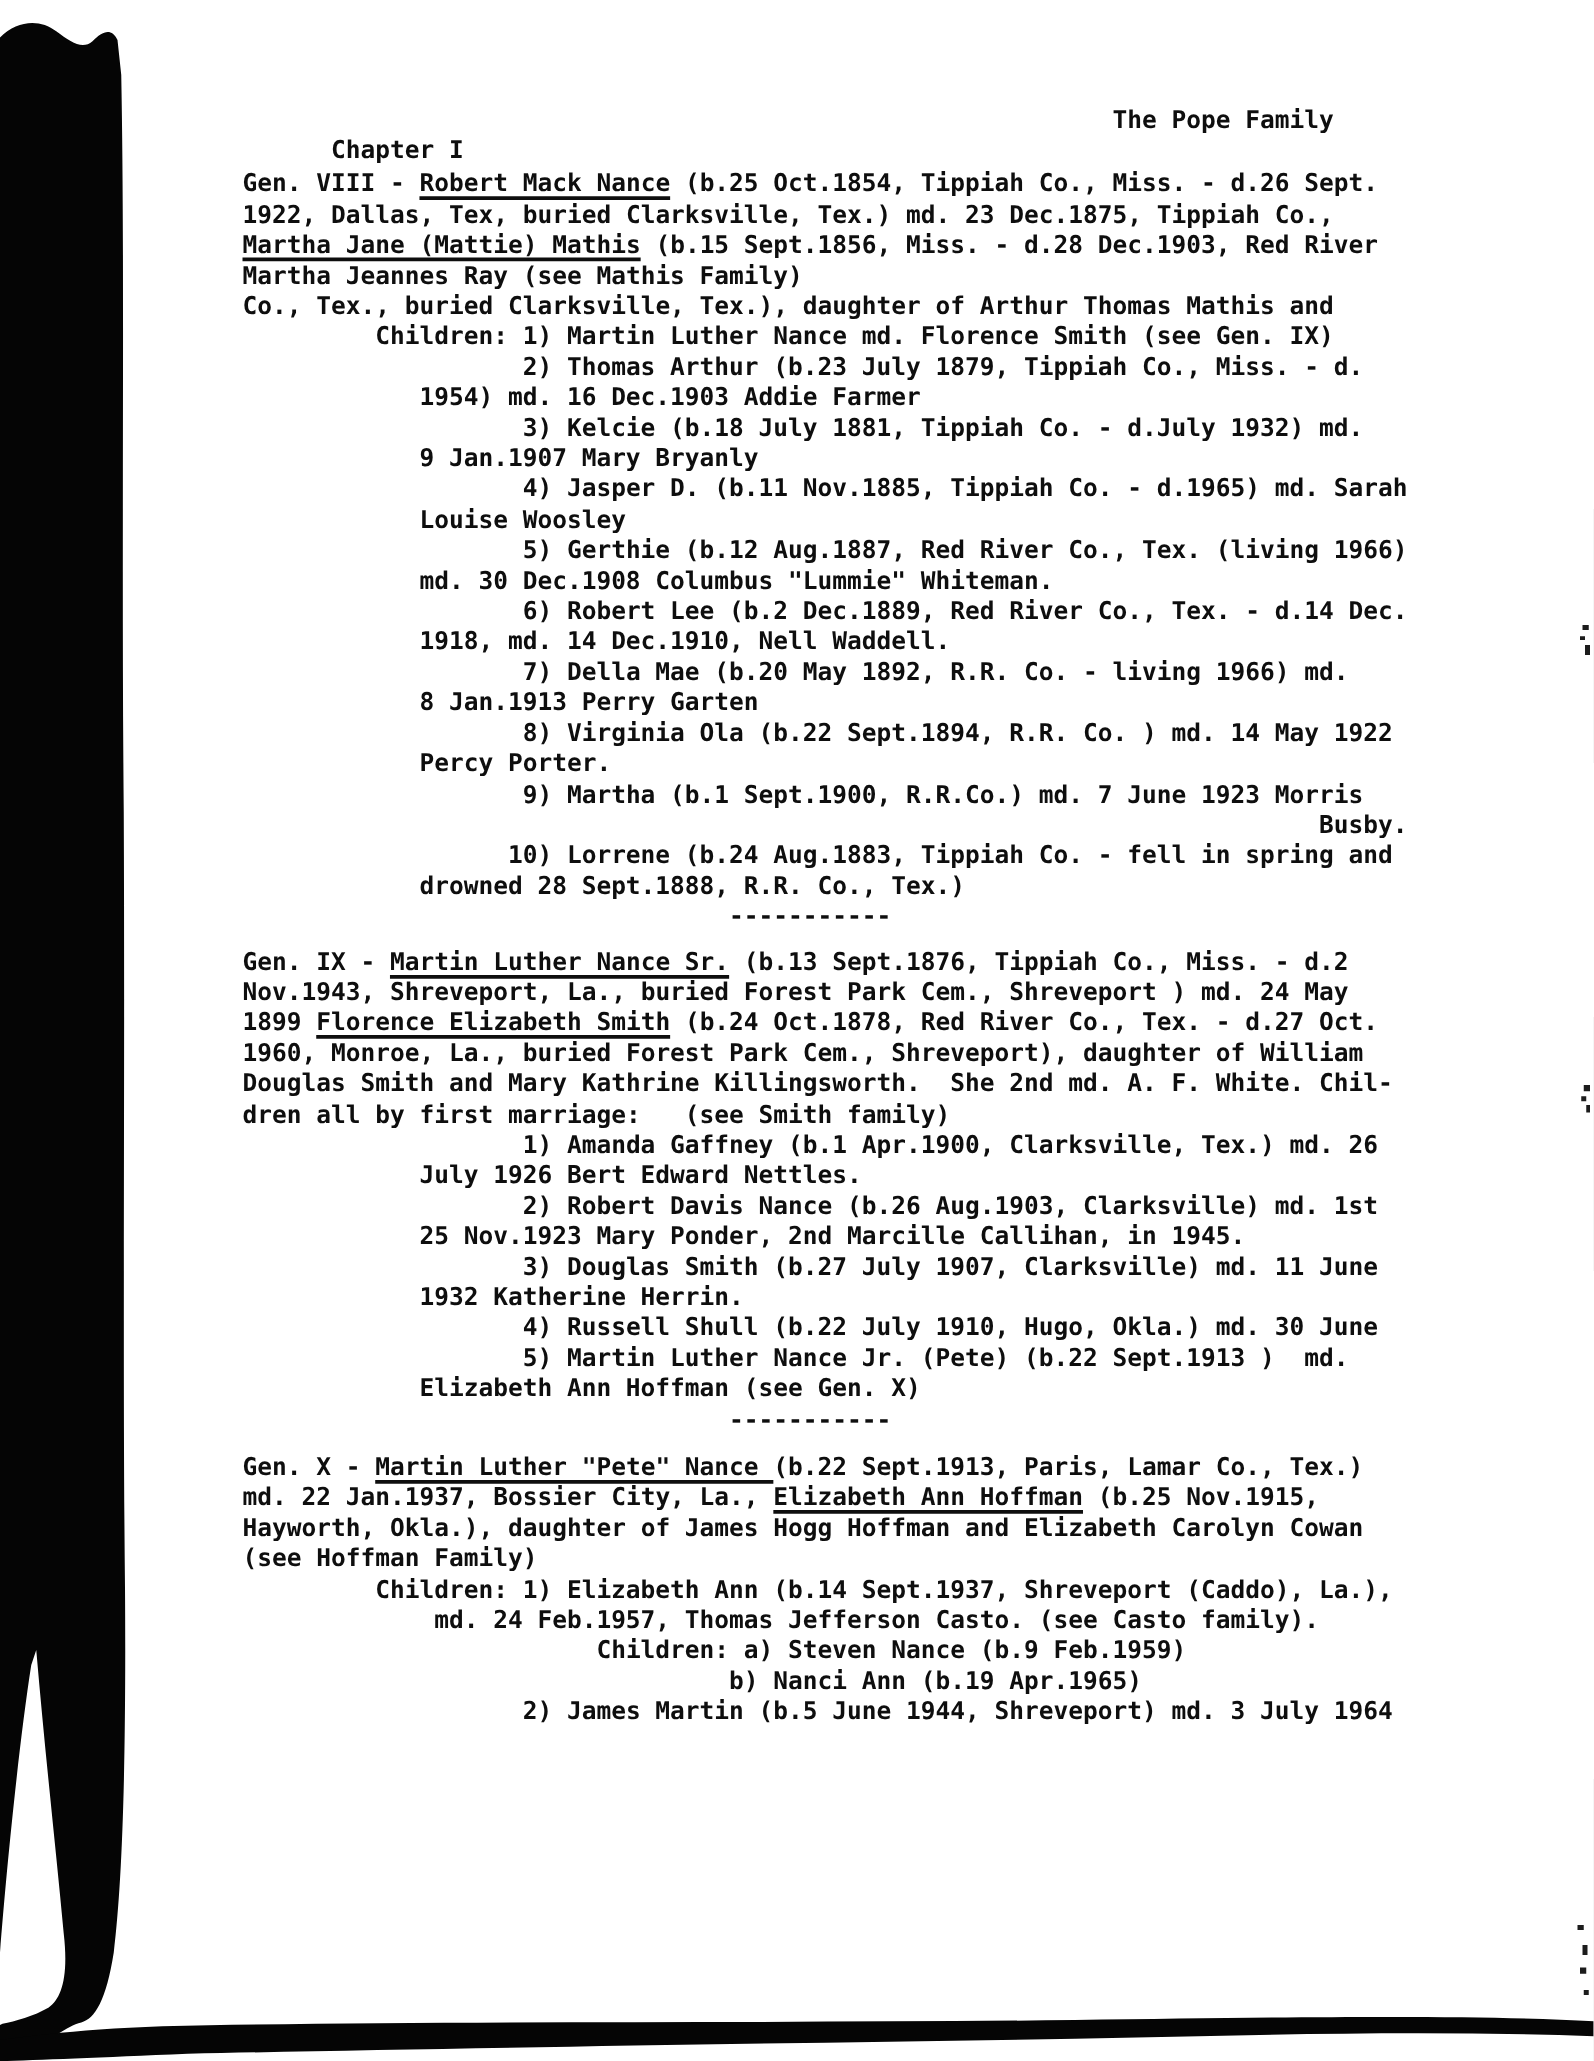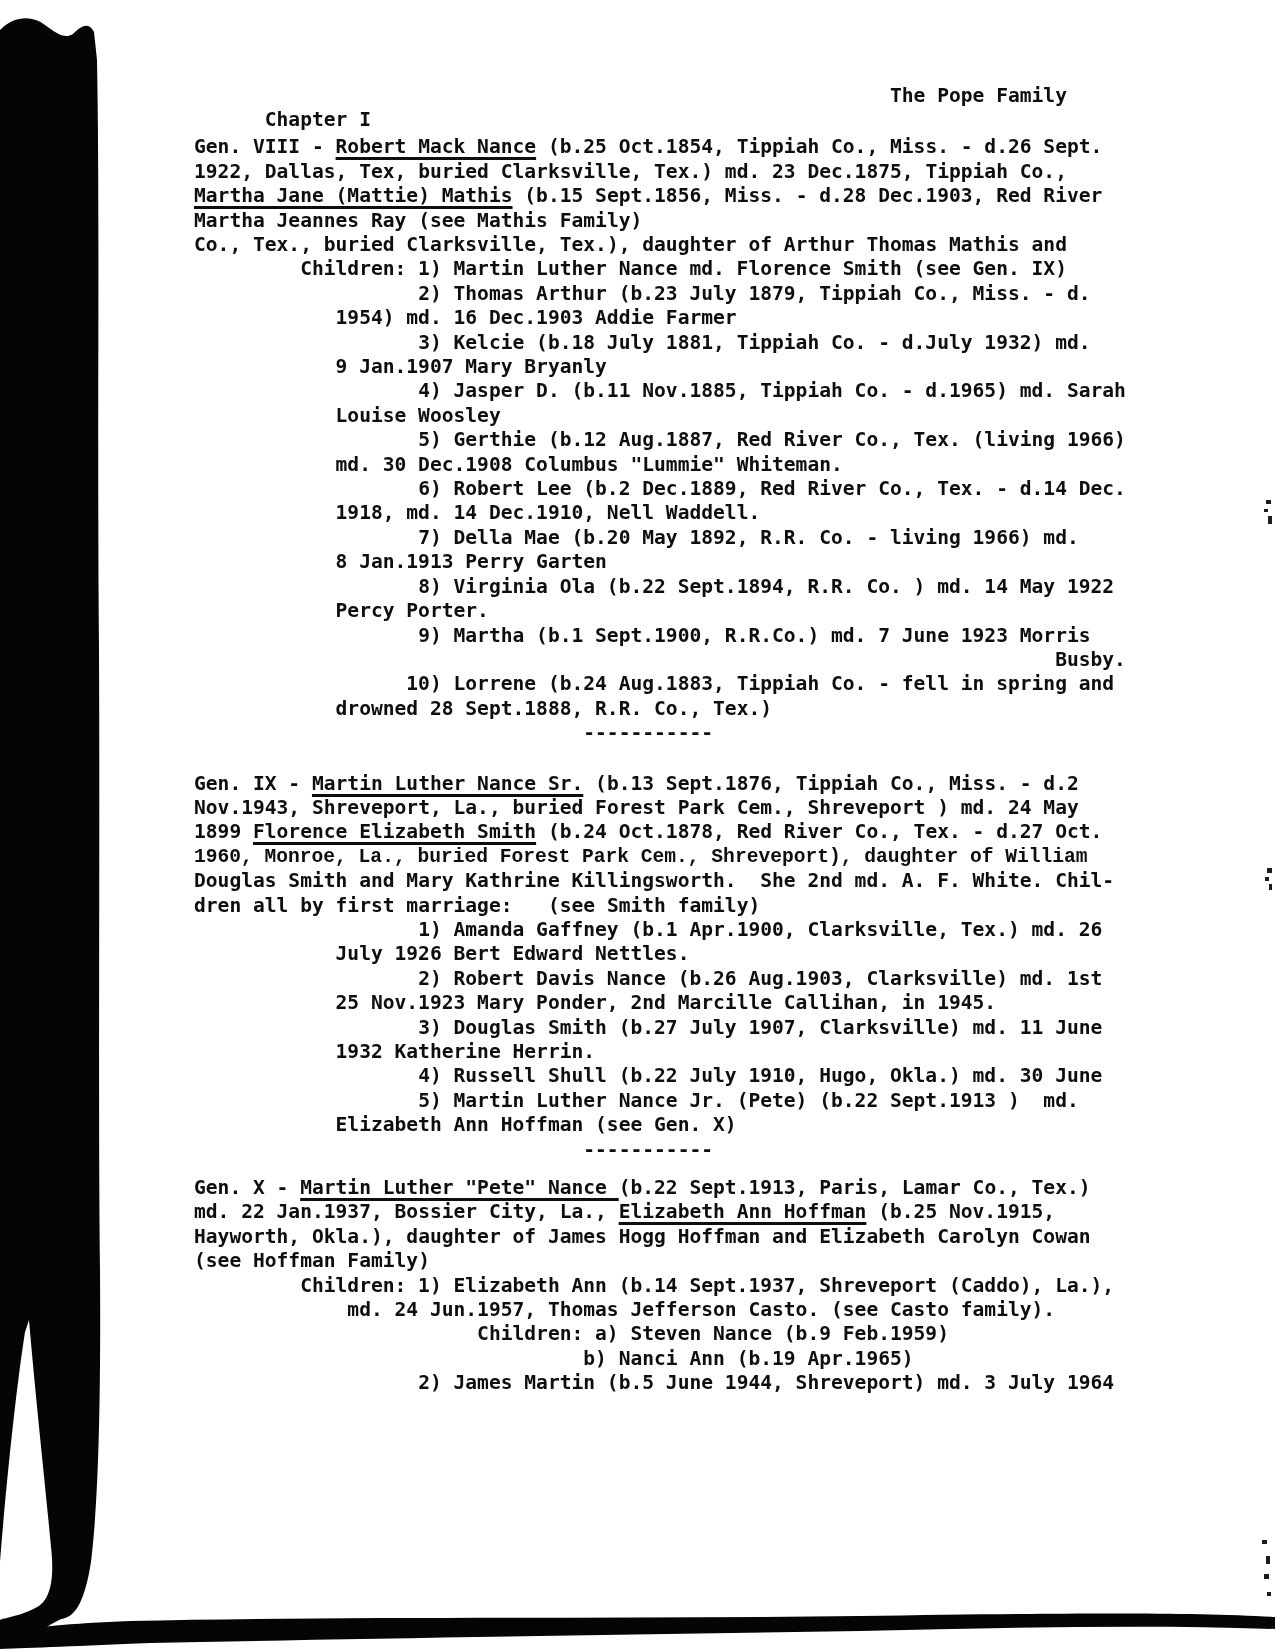--- a/index.html
+++ b/index.html
@@ -16,21 +16,21 @@
   .text-layer{
     position:absolute;left:194px;top:84px;z-index:2;
     font-size:19.6px;line-height:24.4px;
     letter-spacing:0;
   }
   .line{white-space:pre;min-height:24.4px;}
   .u{text-decoration:underline;text-decoration-thickness:2.6px;text-underline-offset:3.5px;}
   .page-header{position:relative;height:24.4px;}
   .page-header .hdr-right{position:absolute;left:696px;top:0;}
   .section[data-name="gen-viii-record"]{margin-top:27px;}
-  .section[data-name="gen-ix-record"]{margin-top:26px;}
+  .section[data-name="gen-ix-record"]{margin-top:12px;}
   .section[data-name="gen-x-record"]{margin-top:14px;}
   .page-footer{margin-top:66px;padding-left:34ch;white-space:pre;}
 </style>
 </head>
 <body>
 
 <div class="page" data-name="scanned-book-page">
 
   <svg class="artifact-layer" data-name="scan-artifact-layer" viewBox="0 0 1275 1649" width="1275" height="1649" preserveAspectRatio="none" aria-hidden="true">
     <path data-name="binding-shadow-blob" fill="#050505" fill-rule="evenodd" d="
@@ -112,21 +112,21 @@
           <div class="line" data-name="text-line" style="padding-left: 18ch;"><span class="" data-name="text-segment">10) Lorrene (b.24 Aug.1883, Tippiah Co. - fell in spring and</span></div>
           <div class="line" data-name="text-line" style="padding-left: 12ch;"><span class="" data-name="text-segment">drowned 28 Sept.1888, R.R. Co., Tex.)</span></div>
         </div>
         <div class="section" data-name="divider-1">
           <div class="line" data-name="section-divider" style="padding-left: 33ch;">-----------</div>
         </div>
         <div class="section" data-name="gen-ix-record">
           <div class="line" data-name="text-line" style="padding-left: 0ch;"><span class="" data-name="text-segment">Gen. IX - </span><span class="u" data-name="underlined-name">Martin Luther Nance Sr.</span><span class="" data-name="text-segment"> (b.13 Sept.1876, Tippiah Co., Miss. - d.2</span></div>
           <div class="line" data-name="text-line" style="padding-left: 0ch;"><span class="" data-name="text-segment">Nov.1943, Shreveport, La., buried Forest Park Cem., Shreveport ) md. 24 May</span></div>
           <div class="line" data-name="text-line" style="padding-left: 0ch;"><span class="" data-name="text-segment">1899 </span><span class="u" data-name="underlined-name">Florence Elizabeth Smith</span><span class="" data-name="text-segment"> (b.24 Oct.1878, Red River Co., Tex. - d.27 Oct.</span></div>
-          <div class="line" data-name="text-line" style="padding-left: 0ch; font-family: Liberation Mono, monospace;"><span class="" data-name="text-segment">1960, Monroe, La., buried Forest Park Cem., Shreveport), daughter of William</span></div>
+          <div class="line" data-name="text-line" style="padding-left: 0ch;"><span class="" data-name="text-segment">1960, Monroe, La., buried Forest Park Cem., Shreveport), daughter of William</span></div>
           <div class="line" data-name="text-line" style="padding-left: 0ch;"><span class="" data-name="text-segment">Douglas Smith and Mary Kathrine Killingsworth.  She 2nd md. A. F. White. Chil-</span></div>
           <div class="line" data-name="text-line" style="padding-left: 0ch;"><span class="" data-name="text-segment">dren all by first marriage:   (see Smith family)</span></div>
           <div class="line" data-name="text-line" style="padding-left: 19ch;"><span class="" data-name="text-segment">1) Amanda Gaffney (b.1 Apr.1900, Clarksville, Tex.) md. 26</span></div>
           <div class="line" data-name="text-line" style="padding-left: 12ch;"><span class="" data-name="text-segment">July 1926 Bert Edward Nettles.</span></div>
           <div class="line" data-name="text-line" style="padding-left: 19ch;"><span class="" data-name="text-segment">2) Robert Davis Nance (b.26 Aug.1903, Clarksville) md. 1st</span></div>
           <div class="line" data-name="text-line" style="padding-left: 12ch;"><span class="" data-name="text-segment">25 Nov.1923 Mary Ponder, 2nd Marcille Callihan, in 1945.</span></div>
           <div class="line" data-name="text-line" style="padding-left: 19ch;"><span class="" data-name="text-segment">3) Douglas Smith (b.27 July 1907, Clarksville) md. 11 June</span></div>
           <div class="line" data-name="text-line" style="padding-left: 12ch;"><span class="" data-name="text-segment">1932 Katherine Herrin.</span></div>
           <div class="line" data-name="text-line" style="padding-left: 19ch;"><span class="" data-name="text-segment">4) Russell Shull (b.22 July 1910, Hugo, Okla.) md. 30 June</span></div>
           <div class="line" data-name="text-line" style="padding-left: 19ch;"><span class="" data-name="text-segment">5) Martin Luther Nance Jr. (Pete) (b.22 Sept.1913 )  md.</span></div>
@@ -134,21 +134,21 @@
         </div>
         <div class="section" data-name="divider-2">
           <div class="line" data-name="section-divider" style="padding-left: 33ch;">-----------</div>
         </div>
         <div class="section" data-name="gen-x-record">
           <div class="line" data-name="text-line" style="padding-left: 0ch;"><span class="" data-name="text-segment">Gen. X - </span><span class="u" data-name="underlined-name">Martin Luther "Pete" Nance </span><span class="" data-name="text-segment">(b.22 Sept.1913, Paris, Lamar Co., Tex.)</span></div>
           <div class="line" data-name="text-line" style="padding-left: 0ch;"><span class="" data-name="text-segment">md. 22 Jan.1937, Bossier City, La., </span><span class="u" data-name="underlined-name">Elizabeth Ann Hoffman</span><span class="" data-name="text-segment"> (b.25 Nov.1915,</span></div>
           <div class="line" data-name="text-line" style="padding-left: 0ch;"><span class="" data-name="text-segment">Hayworth, Okla.), daughter of James Hogg Hoffman and Elizabeth Carolyn Cowan</span></div>
           <div class="line" data-name="text-line" style="padding-left: 0ch;"><span class="" data-name="text-segment">(see Hoffman Family)</span></div>
           <div class="line" data-name="text-line" style="padding-left: 9ch;"><span class="" data-name="text-segment">Children: 1) Elizabeth Ann (b.14 Sept.1937, Shreveport (Caddo), La.),</span></div>
-          <div class="line" data-name="text-line" style="padding-left: 13ch;"><span class="" data-name="text-segment">md. 24 Jun.1957, Thomas Jefferson Casto. (see Casto family).</span></div>
+          <div class="line" data-name="text-line" style="padding-left: 13ch;"><span class="" data-name="text-segment">md. 24 Feb.1957, Thomas Jefferson Casto. (see Casto family).</span></div>
           <div class="line" data-name="text-line" style="padding-left: 24ch;"><span class="" data-name="text-segment">Children: a) Steven Nance (b.9 Feb.1959)</span></div>
           <div class="line" data-name="text-line" style="padding-left: 33ch;"><span class="" data-name="text-segment">b) Nanci Ann (b.19 Apr.1965)</span></div>
           <div class="line" data-name="text-line" style="padding-left: 19ch;"><span class="" data-name="text-segment">2) James Martin (b.5 June 1944, Shreveport) md. 3 July 1964</span></div>
         </div>
       </div>
 
 
   </div>
 </div>
 

